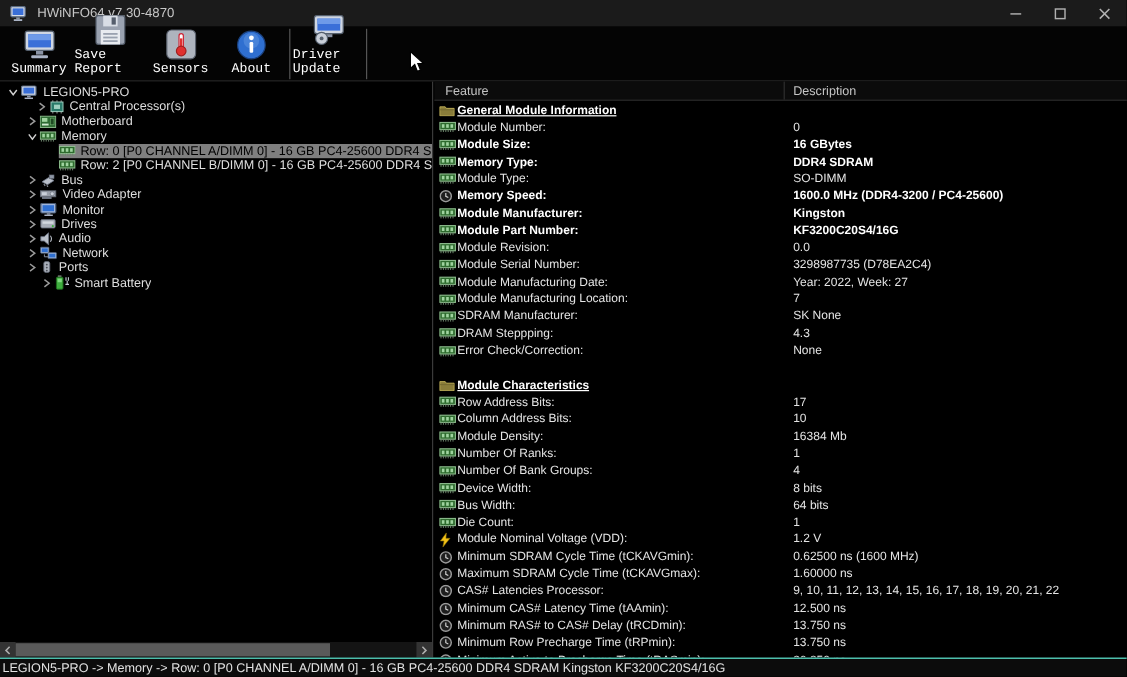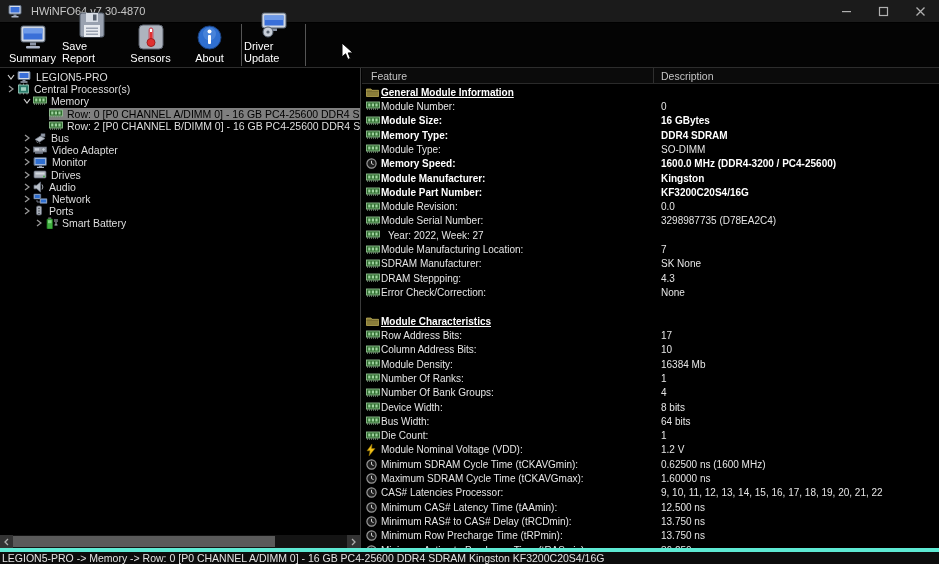--- a/index.html
+++ b/index.html
@@ -19,21 +19,21 @@
   .win-controls { margin-left:auto; display:flex; height:100%; }
   .win-btn { width:37px; height:100%; display:flex; align-items:center; justify-content:center; color:#b0b0b0; }
   
   .toolbar {
     position: absolute; top:23px; left:0; right:0; height:45px;
     background:#040404; border-bottom:1px solid #2d2d2d;
     display:flex; align-items:stretch; padding-left:3px;
   }
   .tb-btn {
     width:59px; display:flex; flex-direction:column; align-items:center;
-    justify-content:flex-end; padding-bottom:3px; gap:2px; color:#ffffff; font-size:11px;
+    justify-content:flex-end; padding-bottom:3px; gap:2px; color:#ffffff; font-size:11px;font-family:Liberation Mono, monospace;
   }
   .tb-btn .tb-ic { height:26px; display:flex; align-items:center; }
   .tb-sep { width:1px; background:#555; margin:1px 2px; }
   
   .main { position:absolute; top:68px; left:0; width:939px; height:480px; background:#000; }
   
   .tree-panel { position:absolute; left:0; top:0; width:361px; height:480px; border-right:1px solid #3a3a3a; }
   .tree-rows { position:absolute; top:3px; left:0; right:0; bottom:13px; overflow:hidden; }
   .tree-row { height:12.2px; display:flex; align-items:center; white-space:nowrap; color:#dedede; font-size:10.5px; overflow:hidden; }
   .chevron { width:13px; min-width:13px; display:flex; align-items:center; justify-content:center; }
@@ -62,21 +62,21 @@
   .v-arrow.up { top:0; } .v-arrow.down { bottom:0; }
   .v-thumb { position:absolute; top:15px; left:1px; width:12px; height:155px; background:#5a5a5a; }
   .hscroll { position:absolute; bottom:0; left:0; width:360px; height:13px; background:#141414; }
   .h-arrow { position:absolute; top:0; width:13px; height:13px; background:#333; display:flex; align-items:center; justify-content:center; }
   .h-arrow.left { left:0; } .h-arrow.right { right:0; }
   .h-thumb { position:absolute; left:13px; top:1px; height:11px; width:262px; background:#5a5a5a; }
   
   .statusbar {
     position:absolute; top:548px; left:0; right:0; height:16px;
     background:#0c0c0c; color:#e2e2e2; font-size:10.5px;
-    display:flex; align-items:center; padding-left:2px; border-top:4px solid #5eead4;
+    display:flex; align-items:center; padding-left:2px; border-top:1px solid #5eead4;
     white-space:nowrap; overflow:hidden;
   }
   
   .cursor { position:absolute; left:341px; top:42px; z-index:50; }
 </style>
 </head>
 <body>
 
 <div class="titlebar">
   <span class="app-icon">
@@ -187,35 +187,53 @@
               <svg width="15" height="12" viewBox="0 0 15 12">
                 <rect x="1" y="0.5" width="12" height="8" rx="1" fill="#d7dde8" stroke="#5a6a80"></rect>
                 <rect x="2.5" y="2" width="9" height="5" fill="#3a6fd8"></rect>
                 <rect x="5.5" y="8.8" width="3" height="1.4" fill="#8a93a5"></rect>
                 <rect x="3.5" y="10.3" width="7" height="1.4" fill="#aab3c5"></rect>
               </svg>
             </span>
             <span class="t-label">LEGION5-PRO</span>
           </span>
         </div>
-        <div class="tree-row" style="padding-left: 4px;">
+        <div class="tree-row" style="padding-left: 28px;">
           <span class="chevron">
             <svg width="6" height="8" viewBox="0 0 6 8">
               <path d="M1 1 L5 4 L1 7" fill="none" stroke="#9a9a9a" stroke-width="1.2"></path>
             </svg>
           </span>
           <span class="row-content">
             <span class="t-icon">
               <svg width="13" height="12" viewBox="0 0 13 12">
                 <path d="M3 0.5v2 M6.5 0.5v2 M10 0.5v2 M3 9.5v2 M6.5 9.5v2 M10 9.5v2" stroke="#8a8a8a" stroke-width="0.9"></path>
                 <rect x="1.5" y="2" width="10" height="8" fill="#2a7a6a" stroke="#9fd0c0" stroke-width="0.8"></rect>
                 <rect x="4" y="4.2" width="5" height="3.6" fill="#9fd0c0"></rect>
               </svg>
             </span>
             <span class="t-label">Central Processor(s)</span>
+          </span>
+        </div>
+        <div class="tree-row" style="padding-left: 20px;">
+          <span class="chevron">
+            <svg width="6" height="8" viewBox="0 0 6 8">
+              <path d="M1 1 L5 4 L1 7" fill="none" stroke="#9a9a9a" stroke-width="1.2"></path>
+            </svg>
+          </span>
+          <span class="row-content">
+            <span class="t-icon">
+              <svg width="14" height="11" viewBox="0 0 14 11">
+                <rect x="0.5" y="0.8" width="13" height="9.4" fill="#2e6b34" stroke="#8fbf8f" stroke-width="0.8"></rect>
+                <rect x="2" y="2.3" width="4.5" height="3.2" fill="#9fd49f"></rect>
+                <rect x="9" y="2.5" width="3" height="5.5" fill="#1d4a22" stroke="#6fae6f" stroke-width="0.5"></rect>
+                <rect x="2" y="7" width="5.5" height="1.6" fill="#cfe8cf"></rect>
+              </svg>
+            </span>
+            <span class="t-label">Motherboard</span>
           </span>
         </div>
         <div class="tree-row" style="padding-left: 20px;">
           <span class="chevron">
             <svg width="8" height="6" viewBox="0 0 8 6">
               <path d="M1 1 L4 5 L7 1" fill="none" stroke="#d0d0d0" stroke-width="1.2"></path>
             </svg>
           </span>
           <span class="row-content">
             <span class="t-icon">
@@ -376,21 +394,21 @@
               <svg width="12" height="12" viewBox="0 0 12 12">
                 <rect x="3.5" y="1" width="5" height="9" rx="1.5" fill="#aab0ba" stroke="#5f6673" stroke-width="0.7"></rect>
                 <circle cx="6" cy="3.5" r="0.8" fill="#4a4f58"></circle>
                 <circle cx="6" cy="6" r="0.8" fill="#4a4f58"></circle>
                 <circle cx="6" cy="8.5" r="0.8" fill="#4a4f58"></circle>
               </svg>
             </span>
             <span class="t-label">Ports</span>
           </span>
         </div>
-        <div class="tree-row" style="padding-left: 32px;">
+        <div class="tree-row" style="padding-left: 20px; margin-left: 12px;">
           <span class="chevron">
             <svg width="6" height="8" viewBox="0 0 6 8">
               <path d="M1 1 L5 4 L1 7" fill="none" stroke="#9a9a9a" stroke-width="1.2"></path>
             </svg>
           </span>
           <span class="row-content">
             <span class="t-icon">
               <svg width="13" height="13" viewBox="0 0 13 13">
                 <rect x="3.2" y="0.5" width="3" height="1.6" fill="#7a7a7a"></rect>
                 <rect x="2" y="2" width="5.5" height="10" rx="0.8" fill="#3fae3f" stroke="#1d6b1d" stroke-width="0.8"></rect>
@@ -549,20 +567,21 @@
         <div class="f-row">
           <span class="f-icon">
             <svg width="14" height="10" viewBox="0 0 14 10">
               <rect x="0.5" y="1" width="13" height="6" fill="#2e6b2e" stroke="#8fbf8f" stroke-width="0.9"></rect>
               <rect x="2.2" y="2.5" width="2.2" height="3" fill="#9fd49f"></rect>
               <rect x="5.8" y="2.5" width="2.2" height="3" fill="#9fd49f"></rect>
               <rect x="9.4" y="2.5" width="2.2" height="3" fill="#9fd49f"></rect>
               <path d="M1.5 7v2 M3.5 7v2 M5.5 7v2 M7.5 7v2 M9.5 7v2 M11.5 7v2" stroke="#6f8a6f" stroke-width="0.8"></path>
             </svg>
           </span>
+          <span class="f-feature">Module Manufacturing Date:</span>
           <span class="f-desc">Year: 2022, Week: 27</span>
         </div>
         <div class="f-row">
           <span class="f-icon">
             <svg width="14" height="10" viewBox="0 0 14 10">
               <rect x="0.5" y="1" width="13" height="6" fill="#2e6b2e" stroke="#8fbf8f" stroke-width="0.9"></rect>
               <rect x="2.2" y="2.5" width="2.2" height="3" fill="#9fd49f"></rect>
               <rect x="5.8" y="2.5" width="2.2" height="3" fill="#9fd49f"></rect>
               <rect x="9.4" y="2.5" width="2.2" height="3" fill="#9fd49f"></rect>
               <path d="M1.5 7v2 M3.5 7v2 M5.5 7v2 M7.5 7v2 M9.5 7v2 M11.5 7v2" stroke="#6f8a6f" stroke-width="0.8"></path>

